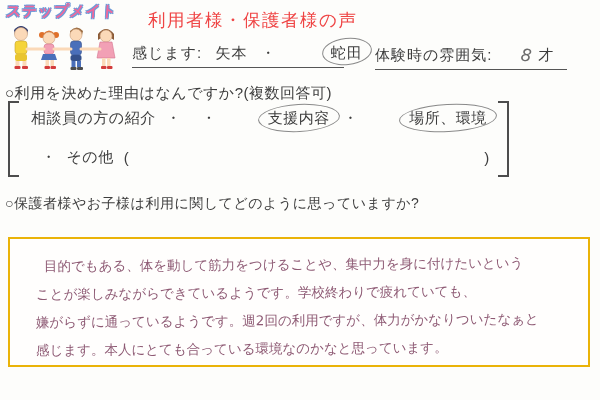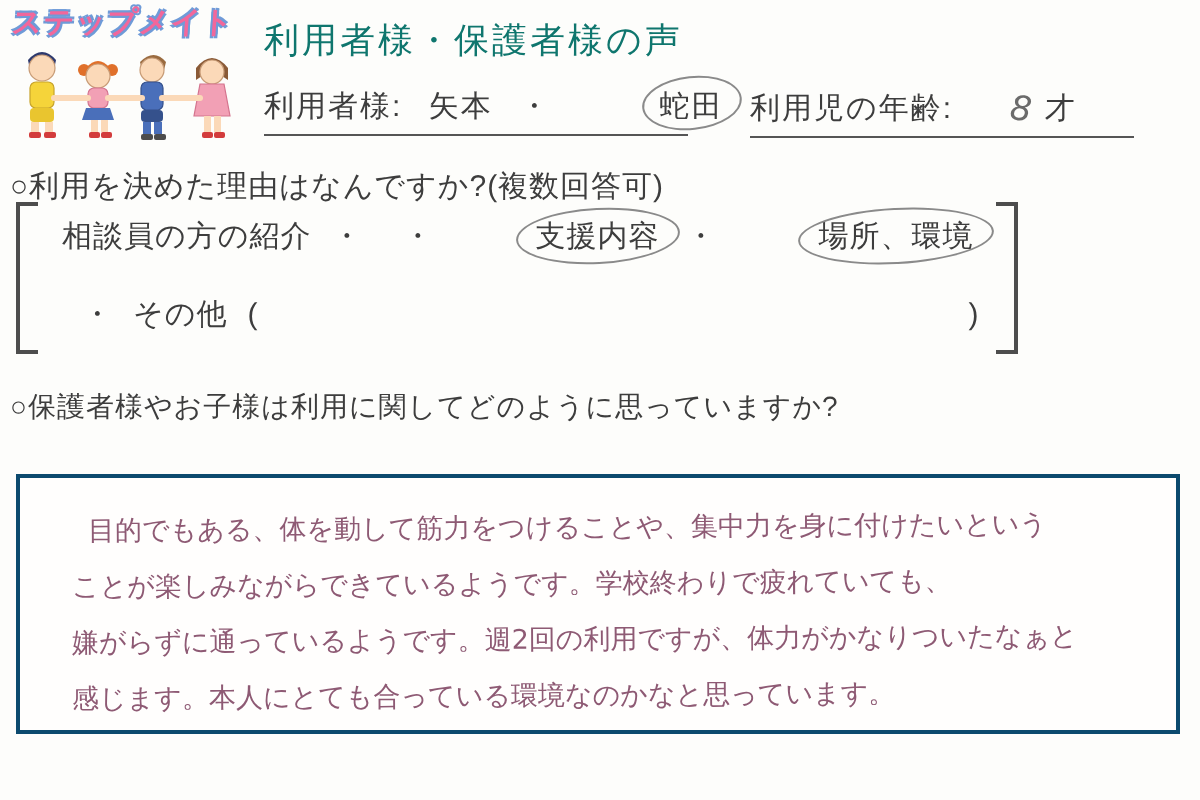--- a/index.html
+++ b/index.html
@@ -20,22 +20,22 @@
     transform:skewX(-4deg);
     text-shadow:
       -1px -1px 0 #6f9bd8, 1px -1px 0 #6f9bd8,
       -1px  1px 0 #6f9bd8, 1px  1px 0 #6f9bd8;
     white-space:nowrap;
   }
   .children-svg { display:block; margin-top:1px; }
 
   
   .doc-title {
-    position:absolute; left:132px; top:8px;
-    font-size:17.5px; letter-spacing:1.5px; color:#0f766e;
+    position:absolute; left:148px; top:8px;
+    font-size:17.5px; letter-spacing:1.5px; color:#ef4444;
   }
   .field {
     position:absolute; top:44px;
     font-size:15px; letter-spacing:1px;
     border-bottom:1.5px solid #555;
     padding-bottom:4px; white-space:nowrap;
   }
   .field-office { left:132px; width:212px; }
   .field-age { left:375px; width:192px; }
   .hand-num {
@@ -70,21 +70,21 @@
   .circled-office::before { transform:rotate(-6deg); left:-6px; right:-6px; top:-6px; bottom:-2px; }
   .spacer { flex:1; }
   .paren { font-size:15px; }
 
   
   .q2-block { position:absolute; left:5px; top:193px; font-size:14px; line-height:21px; letter-spacing:0.5px; }
   .q2-line2 { padding-left:15px; }
 
   .answer-box {
     position:absolute; left:8px; top:237px; width:582px; height:130px;
-    border:2px solid #0c4a6e; background:#fffefd;
+    border:2px solid #eab308; background:#fffefd;
     padding:11px 10px 0 26px;
   }
   .hand-line {
     font-family:"DejaVu Sans",cursive,sans-serif;
     color:#8e5a74; font-size:13.5px; line-height:28px;
     white-space:nowrap; transform:rotate(-0.4deg);
   }
   .hand-line-1 { padding-left:8px; }
 </style>
 </head>
@@ -133,28 +133,28 @@
 
     <line x1="21" y1="27" x2="38" y2="27" stroke="#fbd9b8" stroke-width="3" stroke-linecap="round"></line>
     <line x1="48" y1="27" x2="65" y2="27" stroke="#fbd9b8" stroke-width="3" stroke-linecap="round"></line>
     <line x1="75" y1="27" x2="94" y2="27" stroke="#fbd9b8" stroke-width="3" stroke-linecap="round"></line>
   </svg>
 </div>
 
 <div class="doc-title">利用者様・保護者様の声</div>
 
 <div class="field field-office">
-  <span>利用者様:</span>
+  <span>感じます:</span>
   <span style="padding-left:8px;">矢本</span>
   <span style="padding:0 8px;">・</span>
   <span class="circled circled-office">蛇田</span>
 </div>
 
 <div class="field field-age">
-  <span>利用児の年齢:</span><span class="hand-num">8</span><span>才</span>
+  <span>体験時の雰囲気:</span><span class="hand-num">8</span><span>才</span>
 </div>
 
 <div class="q-prompt q1-prompt">○利用を決めた理由はなんですか?(複数回答可)</div>
 
 <div class="q1-group">
   <div class="bracket bracket-left"></div>
   <div class="q1-options">
     <div class="opt-row">
       <span>相談員の方の紹介</span>
       <span class="opt-sep">・</span>

